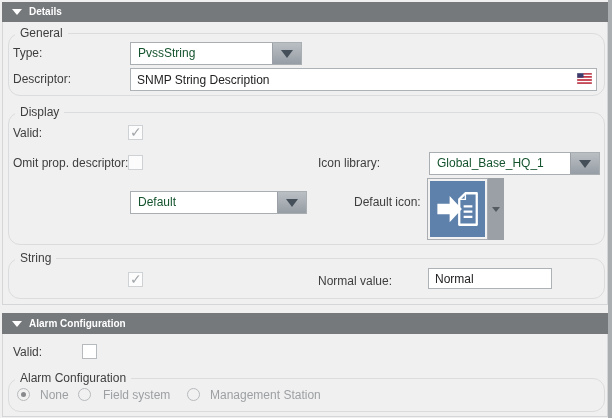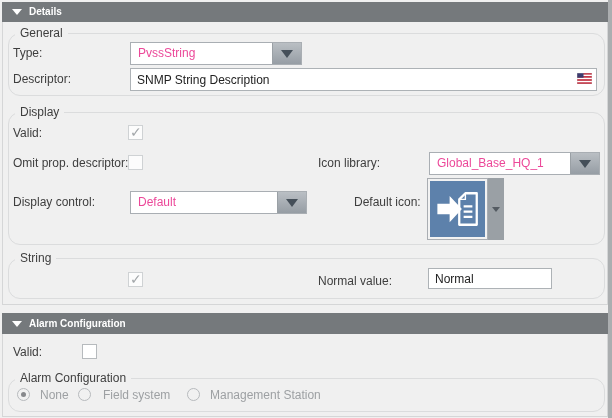--- a/index.html
+++ b/index.html
@@ -15,21 +15,21 @@
        border:1px solid #d5d6d7;border-top:none;box-sizing:border-box;}
 
   .grp{position:absolute;border:1px solid #dbdcdd;border-radius:12px;box-sizing:border-box;}
   .grp-label{position:absolute;top:-8px;left:6px;background:#f0f0f0;padding:0 5px;
        font-size:12px;color:#3e3e3e;line-height:15px;white-space:nowrap;}
 
   .lbl{position:absolute;font-size:12px;color:#3e3e3e;line-height:14px;white-space:nowrap;}
   .lbl-dis{color:#9da0a3;}
 
   .dd{position:absolute;height:23px;background:#fff;border:1px solid #a9aeb3;box-sizing:border-box;cursor:default;}
-  .dd-text{position:absolute;left:7px;top:0;line-height:21px;font-size:12px;color:#ec4899;white-space:nowrap;}
+  .dd-text{position:absolute;left:7px;top:0;line-height:21px;font-size:12px;color:#14532d;white-space:nowrap;}
   .dd-btn{position:absolute;right:0;top:0;bottom:0;width:28px;
        background:linear-gradient(180deg,#babfc4 0%,#969da4 100%);border-left:1px solid #9aa0a5;}
   .dd-tri{position:absolute;left:50%;top:50%;margin:-4px 0 0 -6px;width:0;height:0;
        border-left:6px solid transparent;border-right:6px solid transparent;border-top:8px solid #454f59;}
 
   .txt{position:absolute;height:23px;border:1px solid #adb2b6;background:#fff;
        font-family:"Liberation Sans",sans-serif;font-size:12px;color:#222;
        padding:0 6px;box-sizing:border-box;outline:none;}
 
   .cb{position:absolute;width:15px;height:15px;box-sizing:border-box;background:#fff;border:1px solid #b6babd;}
@@ -97,21 +97,20 @@
   <span class="cb dis" style="left:128px;top:155px;"></span>
 
   <span class="lbl" style="left:318px;top:156px;">Icon library:</span>
   <div class="dd" style="left:429px;top:152px;width:171px;">
     <span class="dd-text">Global_Base_HQ_1</span>
     <span class="dd-btn">
       <span class="dd-tri"></span>
     </span>
   </div>
 
-  <span class="lbl" style="left:13px;top:195px;">Display control:</span>
   <div class="dd" style="left:130px;top:191px;width:177px;">
     <span class="dd-text">Default</span>
     <span class="dd-btn">
       <span class="dd-tri"></span>
     </span>
   </div>
 
   <span class="lbl" style="left:318px;top:195px;margin-left:36px;">Default icon:</span>
   <div class="iconbtn-main">
     <svg width="49" height="50" viewBox="0 0 56 56">

